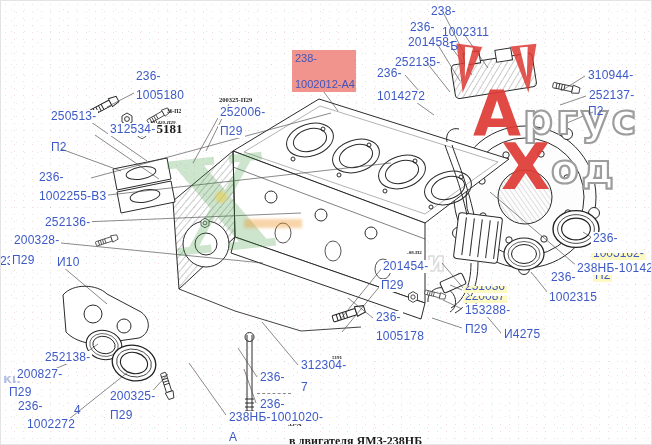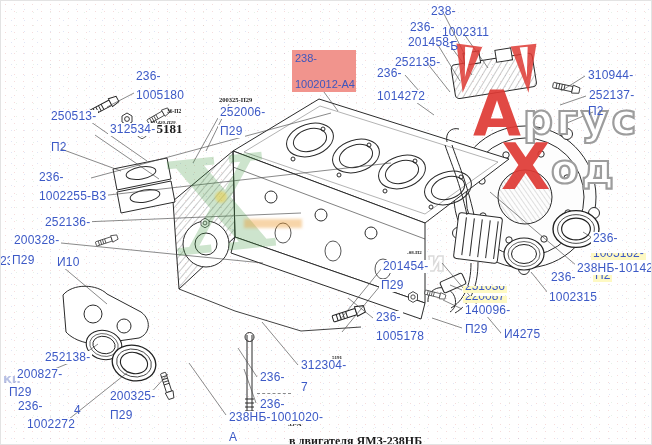--- a/index.html
+++ b/index.html
@@ -304,21 +304,21 @@
   <span class="lbl" style="left:373px;top:310px;">236-</span>
   <span class="lbl" style="left:373px;top:329px;">1005178</span>
   <span class="lbl" style="left:380px;top:259px;">201454-</span>
   <span class="lbl" style="left:378px;top:278px;">П29</span>
   <div class="clipwrap" style="left:462px;top:285px;">
       <span>251036</span>
     </div>
   <div class="clipwrap" style="left:462px;top:295px;">
       <span>220087</span>
     </div>
-  <span class="lbl" style="left:462px;top:303px;">140096-</span>
+  <span class="lbl" style="left:462px;top:303px;">153288-</span>
   <span class="lbl" style="left:462px;top:322px;">П29</span>
   <span class="lbl t" style="left:501px;top:327px;">И4275</span>
   <span class="lbl" style="left:548px;top:270px;">236-</span>
   <span class="lbl" style="left:546px;top:290px;">1002315</span>
   <span class="lbl" style="left:590px;top:231px;">236-</span>
   <div class="clipwrap" style="left:590px;top:252px;">
       <span>1005162-</span>
     </div>
   <span class="lbl" style="left:574px;top:261px;">238НБ-1014250</span>
   <div class="clipwrap" style="left:592px;top:274px;">

